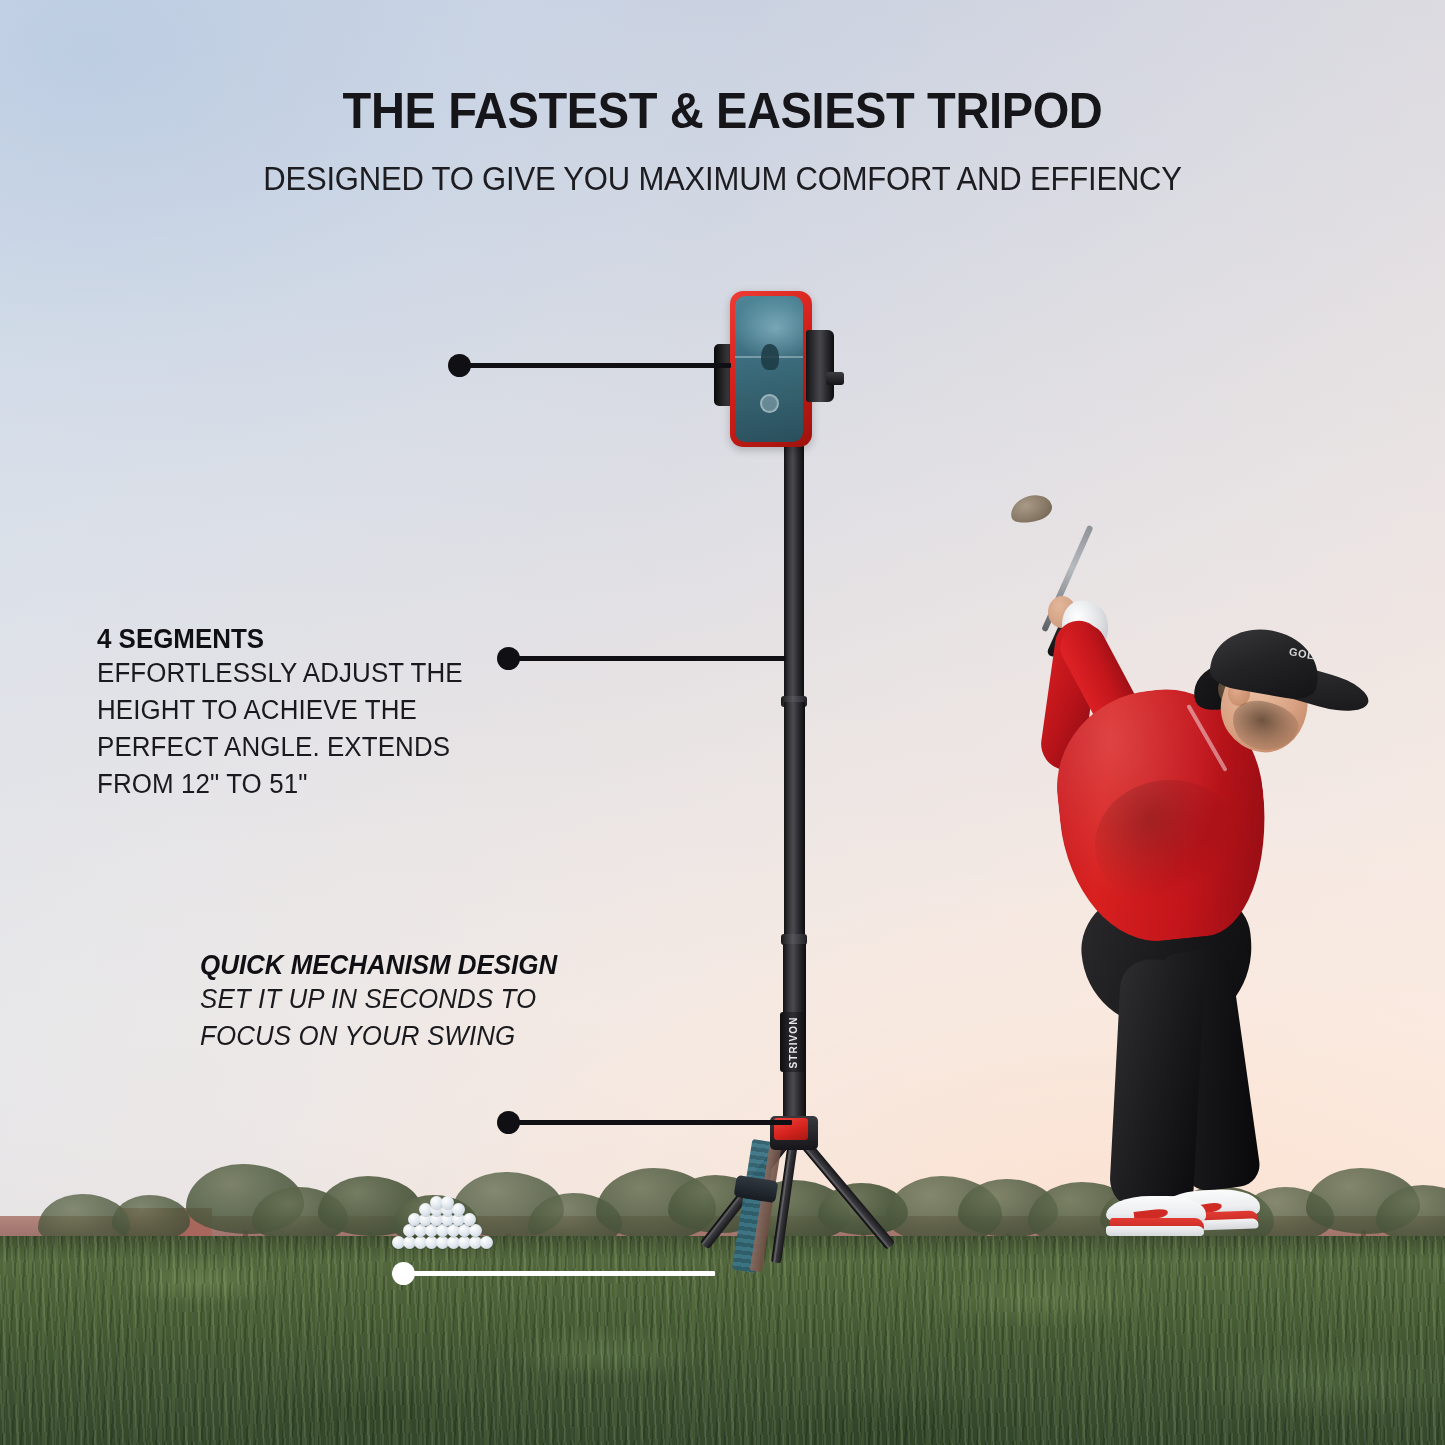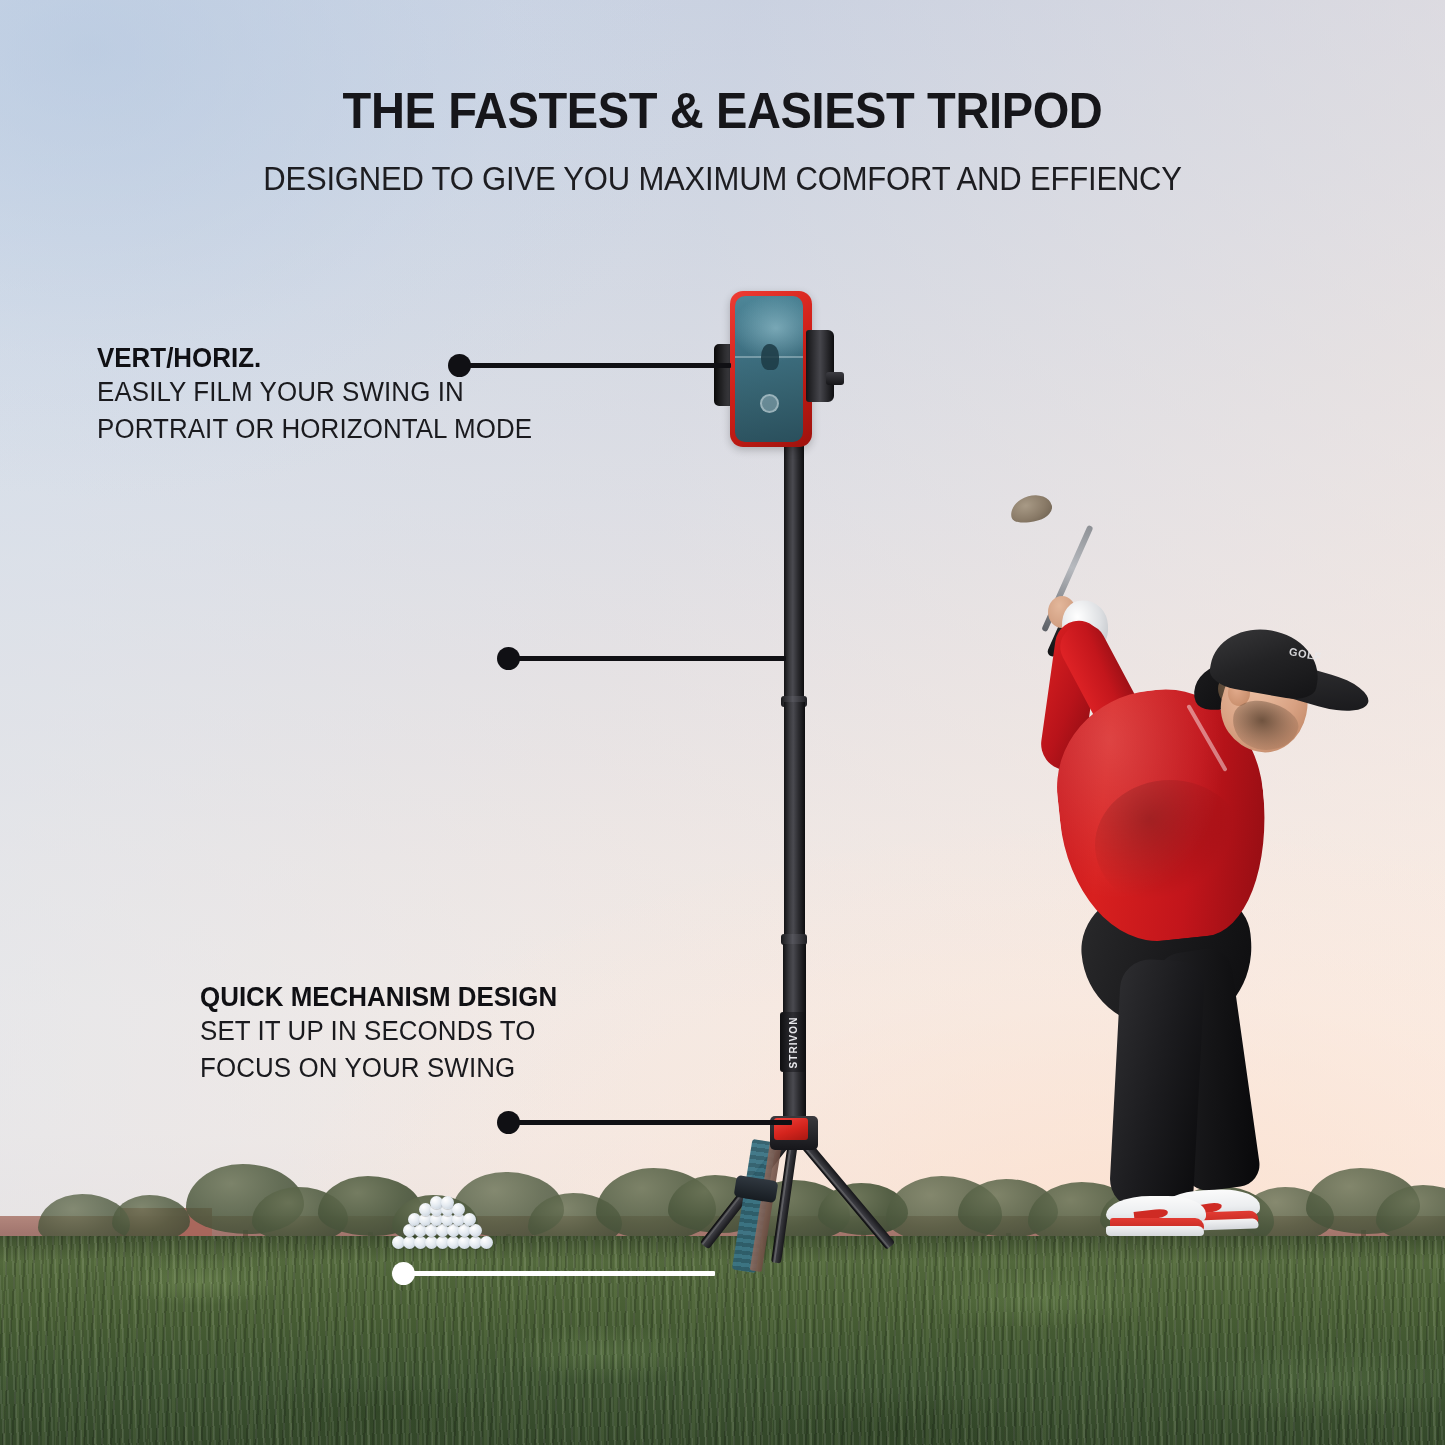--- a/index.html
+++ b/index.html
@@ -585,27 +585,29 @@
   <div class="leader light" style="left:392px;top:1262px;">
     <div class="bar" style="width:306px;"></div>
     <div class="dot"></div>
   </div>
 
   <div class="headings">
     <div class="main-title">THE FASTEST &amp; EASIEST TRIPOD</div>
     <div class="sub-title">DESIGNED TO GIVE YOU MAXIMUM COMFORT AND EFFIENCY</div>
   </div>
 
-  <div class="callout" style="left:97px;top:344px;">
-    <div class="co-head">VERT/HORIZ.</div>
-    <div class="co-body">EASILY FILM YOUR SWING IN</div>
-    <div class="co-body">PORTRAIT OR HORIZONTAL MODE</div>
-  </div>
-
-
-  <div class="callout" style="left:200px;top:983px;">
+
+  <div class="callout" style="left:97px;top:625px;">
+    <div class="co-head">4 SEGMENTS</div>
+    <div class="co-body">EFFORTLESSLY ADJUST THE</div>
+    <div class="co-body">HEIGHT TO ACHIEVE THE</div>
+    <div class="co-body">PERFECT ANGLE. EXTENDS</div>
+    <div class="co-body">FROM 12" TO 51"</div>
+  </div>
+
+  <div class="callout" style="left:200px;top:951px;font-style:italic;">
     <div class="co-head">QUICK MECHANISM DESIGN</div>
     <div class="co-body">SET IT UP IN SECONDS TO</div>
     <div class="co-body">FOCUS ON YOUR SWING</div>
   </div>
 
 
 </div>
 
 </body></html>

